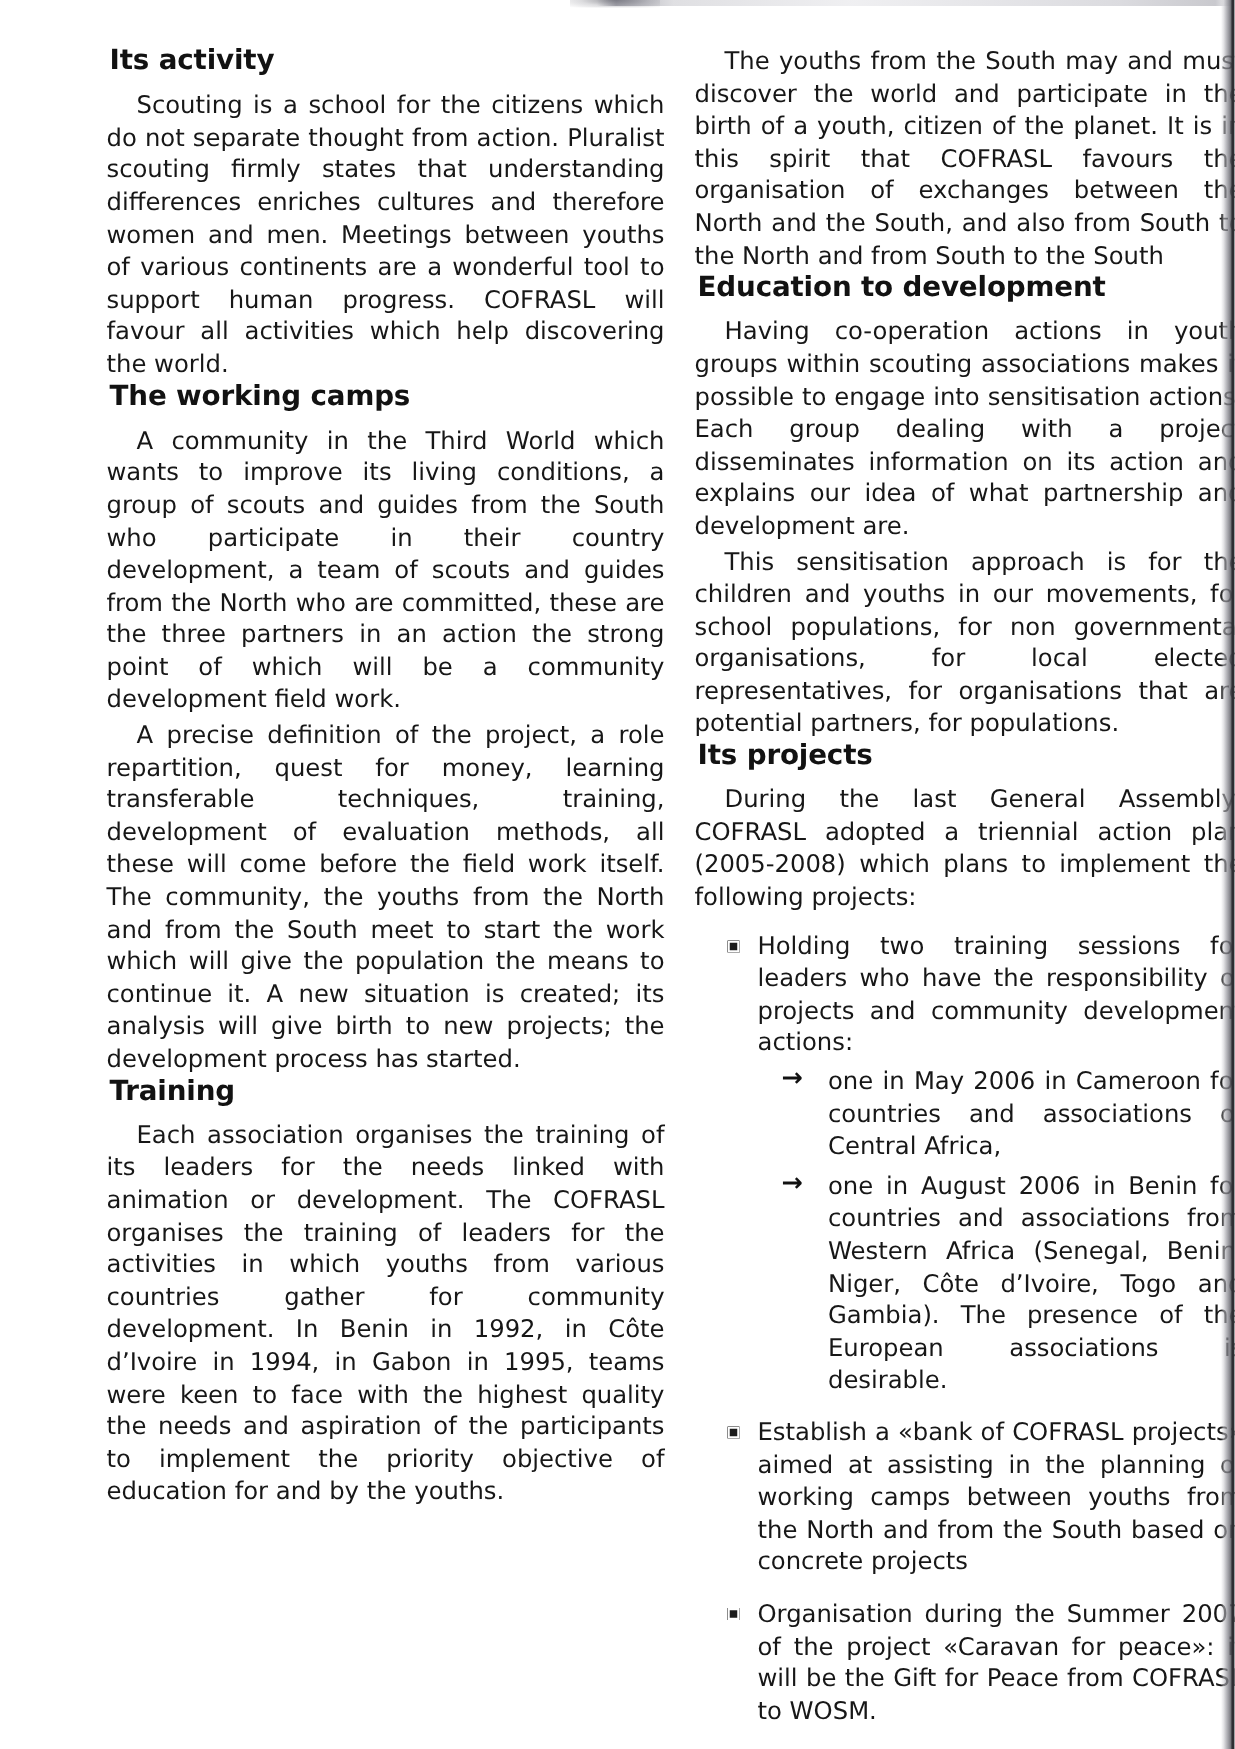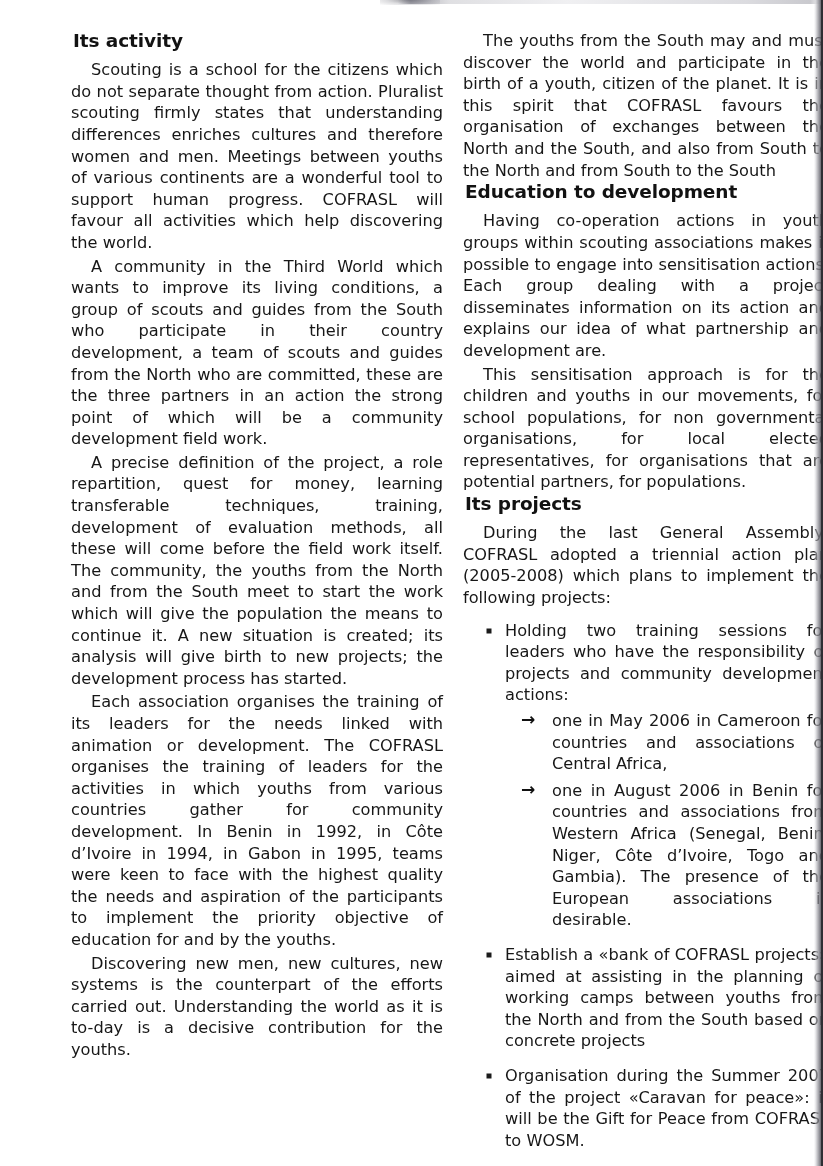--- a/index.html
+++ b/index.html
@@ -159,26 +159,27 @@
 <div class="page">
 
   <div class="scan-top-blob"></div>
   <div class="scan-top-smudge"></div>
 
   <div class="column col-left">
 
     <h2 class="section-heading tight-top">Its activity</h2>
     <p class="body-text">Scouting is a school for the citizens which do not separate thought from action. Pluralist scouting firmly states that understanding differences enriches cultures and therefore women and men. Meetings between youths of various continents are a wonderful tool to support human progress. COFRASL will favour all activities which help discovering the world.</p>
 
+    <h2 class="section-heading gap-before-heading">The working camps</h2>
     <p class="body-text">A community in the Third World which wants to improve its living conditions, a group of scouts and guides from the South who participate in their country development, a team of scouts and guides from the North who are committed, these are the three partners in an action the strong point of which will be a community development field work.</p>
     <p class="body-text">A precise definition of the project, a role repartition, quest for money, learning transferable techniques, training, development of evaluation methods, all these will come before the field work itself. The community, the youths from the North and from the South meet to start the work which will give the population the means to continue it. A new situation is created; its analysis will give birth to new projects; the development process has started.</p>
 
+    <h2 class="section-heading gap-before-heading">Training</h2>
     <p class="body-text">Each association organises the training of its leaders for the needs linked with animation or development. The COFRASL organises the training of leaders for the activities in which youths from various countries gather for community development. In Benin in 1992, in Côte d’Ivoire in 1994, in Gabon in 1995, teams were keen to face with the highest quality the needs and aspiration of the participants to implement the priority objective of education for and by the youths.</p>
 
-    <p class="body-text">Discovering new men, new cultures, new systems is the counterpart of the efforts carried out. Understanding the world as it is to-day is a decisive contribution for the youths.</p>
 
   </div>
 
   <div class="column col-right">
 
     <p class="body-text">The youths from the South may and must discover the world and participate in the birth of a youth, citizen of the planet. It is in this spirit that COFRASL favours the organisation of exchanges between the North and the South, and also from South to the North and from South to the South</p>
 
     <h2 class="section-heading gap-before-heading">Education to development</h2>
     <p class="body-text">Having co-operation actions in youth groups within scouting associations makes it possible to engage into sensitisation actions. Each group dealing with a project disseminates information on its action and explains our idea of what partnership and development are.</p>
     <p class="body-text">This sensitisation approach is for the children and youths in our movements, for school populations, for non governmental organisations, for local elected representatives, for organisations that are potential partners, for populations.</p>

